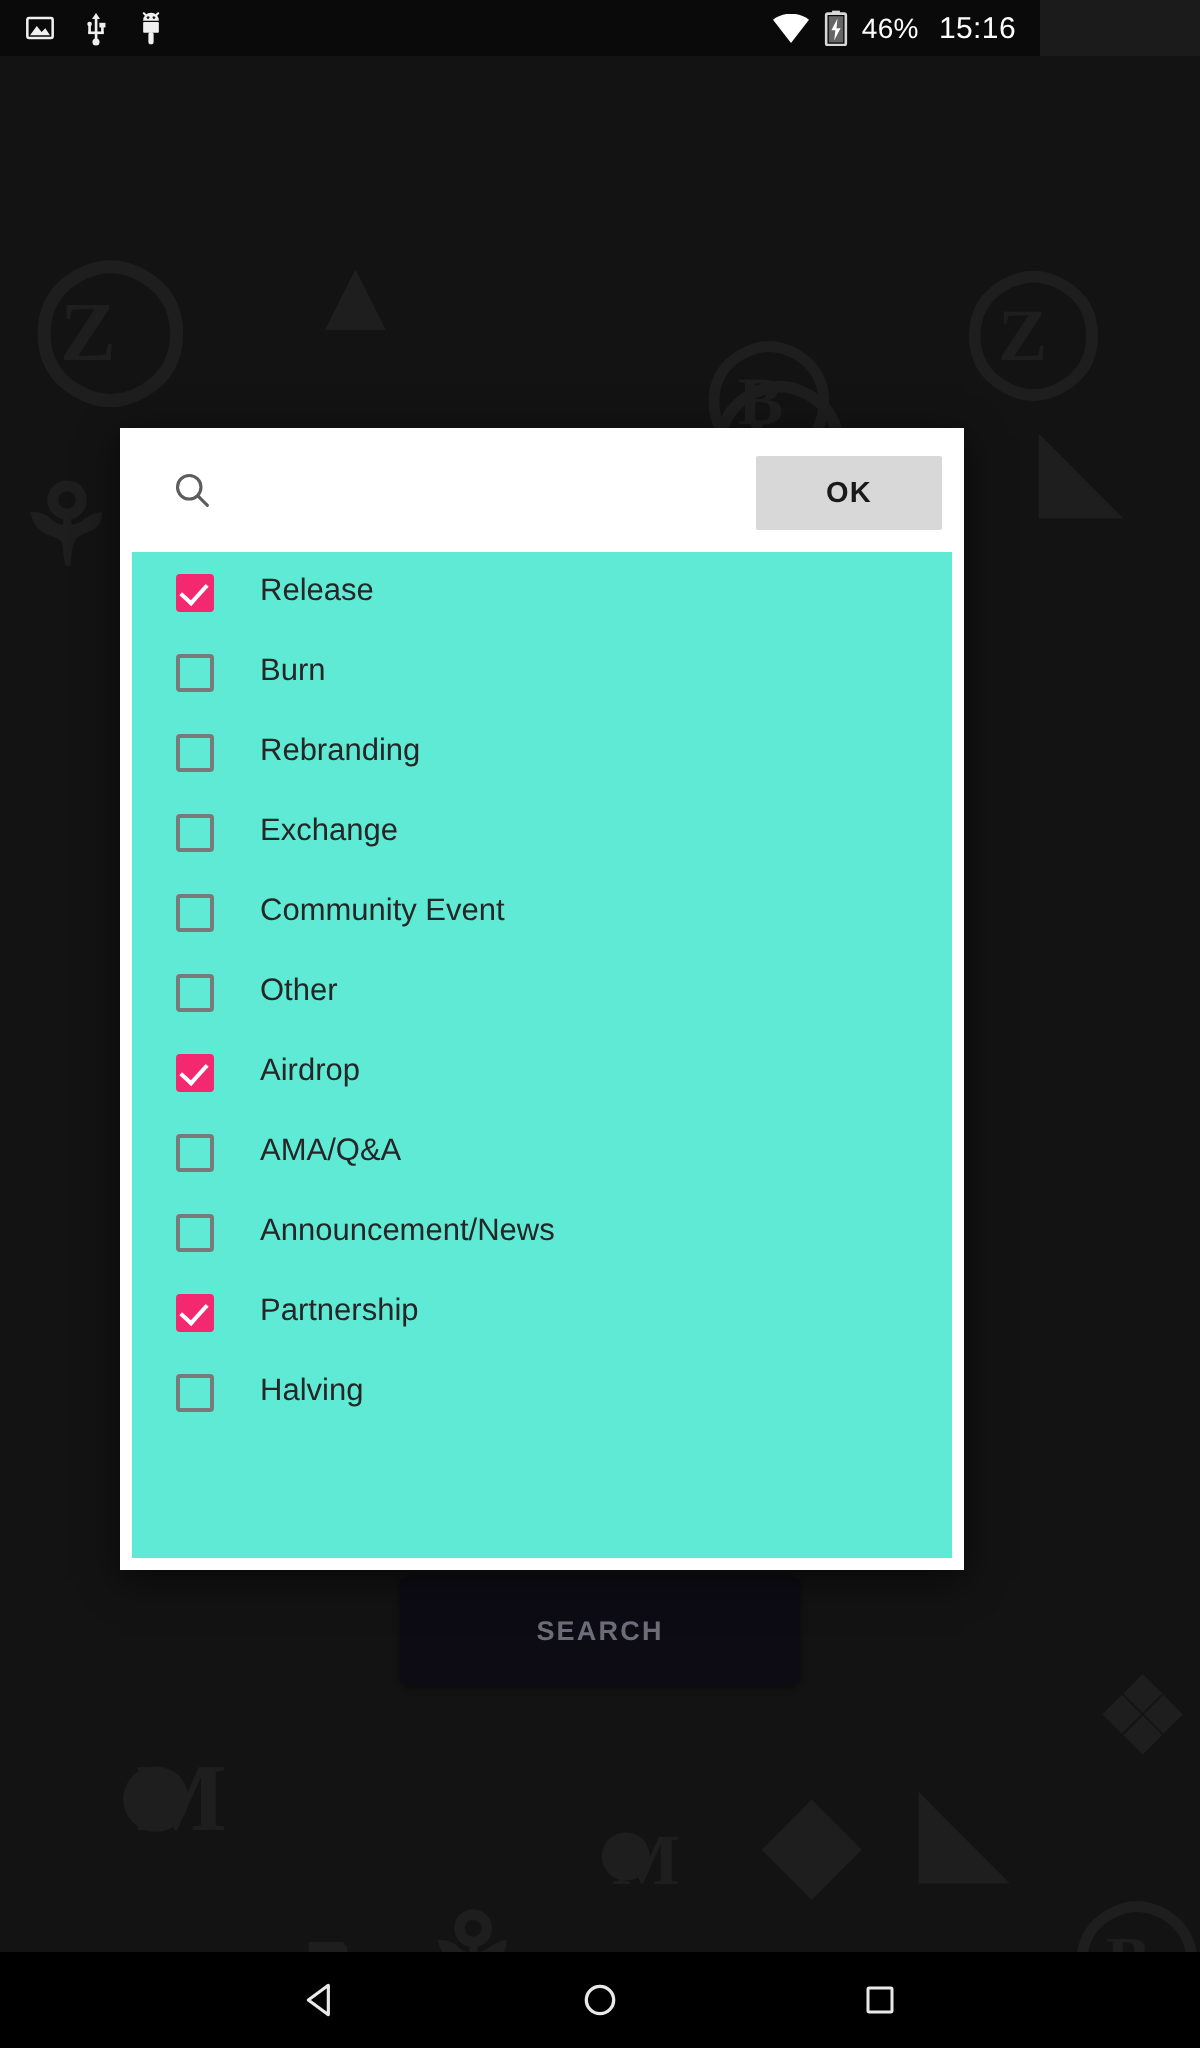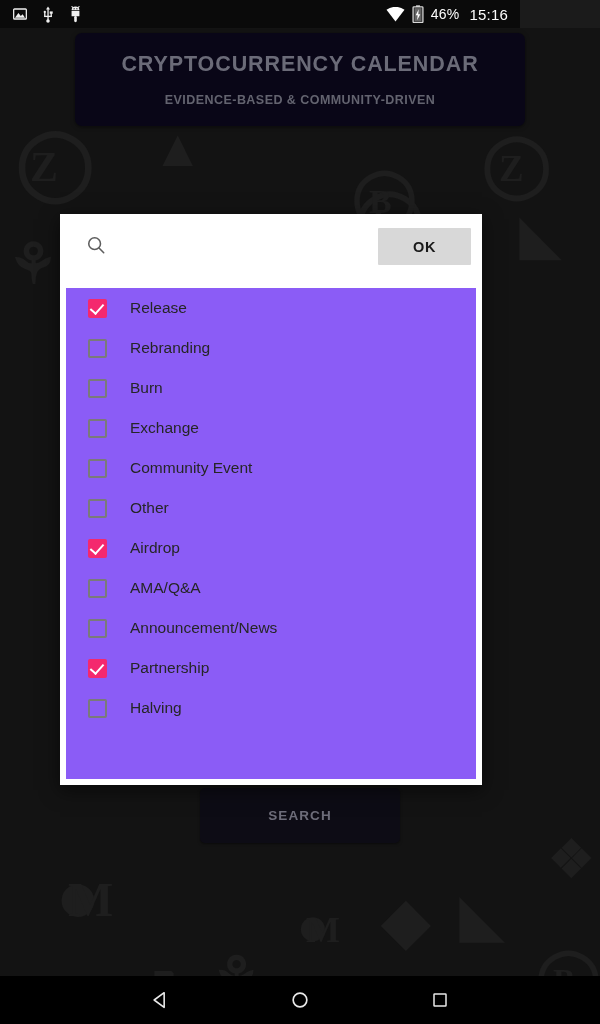--- a/index.html
+++ b/index.html
@@ -171,22 +171,22 @@
     border-radius: 1px;
     color: #1a1a1a;
     font-family: "Liberation Sans", sans-serif;
     font-size: 14.5px;
     font-weight: bold;
     letter-spacing: .6px;
     cursor: pointer;
   }
   #options-list {
     flex: 1 1 auto;
-    background: #8b5cf6;
-    margin: 12px 6px 6px 6px;
+    background: #5eead4;
+    margin: 0 6px 6px 6px;
     overflow: hidden;
     position: relative;
   }
   .option-row {
     height: 40px;
     display: flex;
     align-items: center;
     padding-left: 22px;
     box-sizing: border-box;
     cursor: pointer;
@@ -272,24 +272,20 @@
     <div class="coin-glyph" style="left:382px; top:862px; font-size:62px;">◆</div>
     <div class="coin-glyph" style="left:460px; top:860px; font-size:56px;">◣</div>
     <div class="coin-glyph" style="left:536px; top:920px; font-size:58px;">◯</div>
     <div class="coin-glyph" style="left:553px; top:937px; font-size:33px;">B</div>
     <div class="coin-glyph" style="left:548px; top:806px; font-size:52px;">❖</div>
     <div class="coin-glyph" style="left:32px; top:962px; font-size:42px;">◀</div>
   </div>
 
   <div id="app-content">
 
-    <div id="header-card">
-      <div id="app-title">CRYPTOCURRENCY CALENDAR</div>
-      <div id="app-subtitle">EVIDENCE-BASED &amp; COMMUNITY-DRIVEN</div>
-    </div>
 
     <button id="search-button">SEARCH</button>
   </div>
 
   <div id="scrim"></div>
 
   <div id="dialog">
 
     <div id="dialog-topbar">
       <svg id="search-icon" viewBox="0 0 24 24">
@@ -300,25 +296,25 @@
       <button id="ok-button">OK</button>
     </div>
 
     <div id="options-list">
         <div class="option-row">
           <span class="checkbox checked"></span>
           <span class="option-label">Release</span>
         </div>
         <div class="option-row">
           <span class="checkbox unchecked"></span>
+          <span class="option-label">Burn</span>
+        </div>
+        <div class="option-row">
+          <span class="checkbox unchecked"></span>
           <span class="option-label">Rebranding</span>
-        </div>
-        <div class="option-row">
-          <span class="checkbox unchecked"></span>
-          <span class="option-label">Burn</span>
         </div>
         <div class="option-row">
           <span class="checkbox unchecked"></span>
           <span class="option-label">Exchange</span>
         </div>
         <div class="option-row">
           <span class="checkbox unchecked"></span>
           <span class="option-label">Community Event</span>
         </div>
         <div class="option-row">

